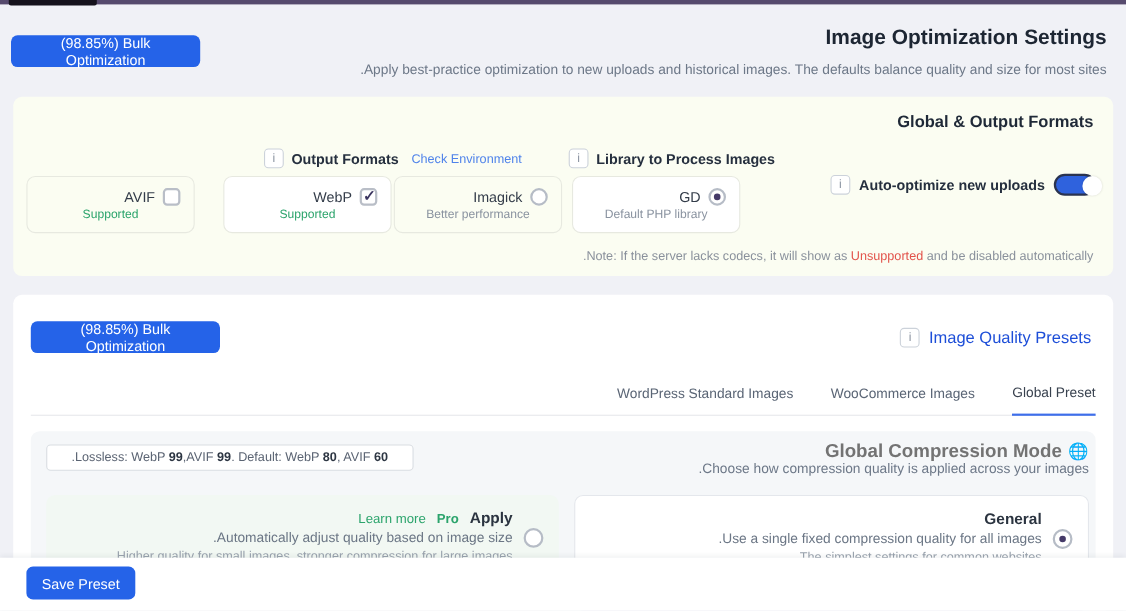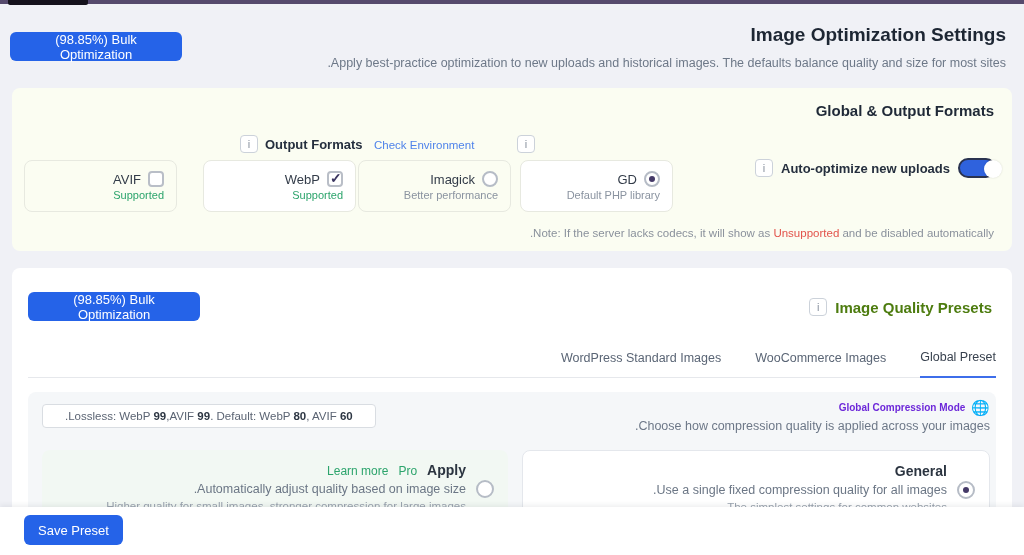--- a/index.html
+++ b/index.html
@@ -39,21 +39,21 @@
   .lbl-row { position:absolute; display:flex; align-items:center; gap:7px; }
   .lbl-bold { font-size:13px; font-weight:bold; color:#252f3e; }
   .lbl-output { top:47px; left:228px; }
   .lbl-library { top:47px; left:505px; }
   .check-env { position:absolute; top:51px; left:362px; font-size:11.5px; color:#4f83ea; text-decoration:none; }
 
   .fmt-card {
     position:absolute; top:72px; width:153px; height:52px;
     border:1px solid #e7e9e0; border-radius:8px;
     display:flex; flex-direction:column; justify-content:center;
-    padding:0 12px; text-align:right;
+    padding:0 12px; text-align:center;
   }
   .fmt-card.on { background:#ffffff; }
   .fmt-card.off { background:#fbfdf2; }
   .fmt-line1 { display:flex; align-items:center; justify-content:flex-end; gap:7px; }
   .fmt-name { font-size:13px; color:#333c49; }
   .fmt-status { font-size:11px; margin-top:2px; }
   .st-green { color:#2ca46c; }
   .st-gray { color:#8a93a0; }
 
   .cb { width:16px; height:16px; border:2px solid #b9bec7; border-radius:4px; background:#fff; position:relative; flex:0 0 auto; }
@@ -65,49 +65,49 @@
   .toggle { position:relative; width:38px; height:20px; background:#2f62dd; border:2px solid #2a3350; border-radius:11px; cursor:pointer; }
   .toggle .knob { position:absolute; top:0; right:-8px; width:18px; height:18px; background:#fff; border-radius:50%; box-shadow:0 0 2px rgba(0,0,0,.15); }
 
   .note { position:absolute; top:139px; right:18px; font-size:11.5px; color:#8a919c; }
   .note .red { color:#e2534b; }
 
   
   .sec2 { position:absolute; top:268px; left:12px; width:1000px; height:287px; background:#ffffff; border-radius:8px; }
   .bulk2 { position:absolute; top:24px; left:16px; width:172px; }
   .presets-title { position:absolute; top:30px; right:20px; display:flex; align-items:center; gap:8px; }
-  .presets-title .t { font-size:15px; font-weight:bold; color:#4d7c0f; }
+  .presets-title .t { font-size:15px; font-weight:normal; color:#1d4ed8; }
 
   .tabs { position:absolute; top:76px; left:16px; right:16px; height:34px; border-bottom:1px solid #e6e8ec;
           display:flex; justify-content:flex-end; align-items:flex-end; gap:34px; }
   .tab { font-size:12.5px; color:#5a6575; padding-bottom:12px; cursor:pointer; }
   .tab.active { color:#39424f; border-bottom:2px solid #3e6eea; margin-bottom:-1px; }
 
   .panel { position:absolute; top:124px; left:16px; width:968px; height:163px; background:#f5f7f9; border-radius:8px; overflow:hidden; }
 
   .lossless { position:absolute; top:12px; left:14px; height:24px; display:inline-flex; align-items:center;
               background:#fff; border:1px solid #d9dde2; border-radius:4px; padding:0 22px;
               font-size:11.5px; color:#5b6473; white-space:pre; }
   .lossless b { color:#2d3643; }
 
   .comp-title { position:absolute; top:8px; right:6px; display:flex; align-items:center; gap:6px; }
-  .comp-title .t { font-size:10px; font-weight:bold; color:#6d28d9; }
+  .comp-title .t { font-size:17px; font-weight:bold; color:#737373; }
   .globe { font-size:15px; color:#3b82f6; line-height:1; }
   .comp-sub { position:absolute; top:27px; right:6px; font-size:12.5px; color:#6d7888; }
 
   .mode-card { position:absolute; top:58px; height:105px; border-radius:8px; padding:12px 14px 0 14px; }
   .mode-smart { left:14px; width:466px; background:#f2f8f3; }
   .mode-general { left:494px; width:468px; background:#ffffff; border:1px solid #e4e7ec; }
   .mode-inner { display:flex; flex-direction:row-reverse; align-items:flex-start; gap:10px; }
   .mode-inner .rb { margin-top:18px; width:18px; height:18px; }
   .mode-inner .rb.checked::after { left:4px; top:4px; }
   .mode-text { flex:1; text-align:right; }
   .mode-line1 { display:flex; justify-content:flex-end; align-items:baseline; gap:10px; }
   .mode-name { font-size:14px; color:#2b3440; font-weight:bold; }
-  .mode-pro { font-size:12px; color:#2ca46c; font-weight:normal; }
+  .mode-pro { font-size:12px; color:#2ca46c; font-weight:bold; }
   .mode-learn { font-size:12px; color:#2ca46c; text-decoration:none; }
   .mode-desc { font-size:12.5px; color:#6b7685; margin-top:4px; }
   .mode-sub { font-size:11.5px; color:#9aa3ae; margin-top:4px; }
 
   
   .footer { position:absolute; top:507px; left:0; width:1024px; height:48px; background:#ffffff;
             box-shadow:0 -2px 5px rgba(40,50,70,.08); z-index:10; }
   .save-btn { position:absolute; top:8px; left:24px; height:30px; }
 </style>
 </head>
@@ -123,20 +123,21 @@
 <div class="sec1">
   <div class="sec1-title">Global &amp; Output Formats</div>
 
   <div class="lbl-row lbl-output">
     <span class="info-ico">i</span>
     <span class="lbl-bold">Output Formats</span>
   </div>
   <a class="check-env" href="#">Check Environment</a>
   <div class="lbl-row lbl-library">
     <span class="info-ico">i</span>
+    <span class="lbl-bold">Library to Process Images</span>
   </div>
 
   <div class="fmt-card off" style="left:12px;">
     <div class="fmt-line1">
       <span class="fmt-name">AVIF</span>
       <span class="cb"></span>
     </div>
     <div class="fmt-status st-green">Supported</div>
   </div>
 

